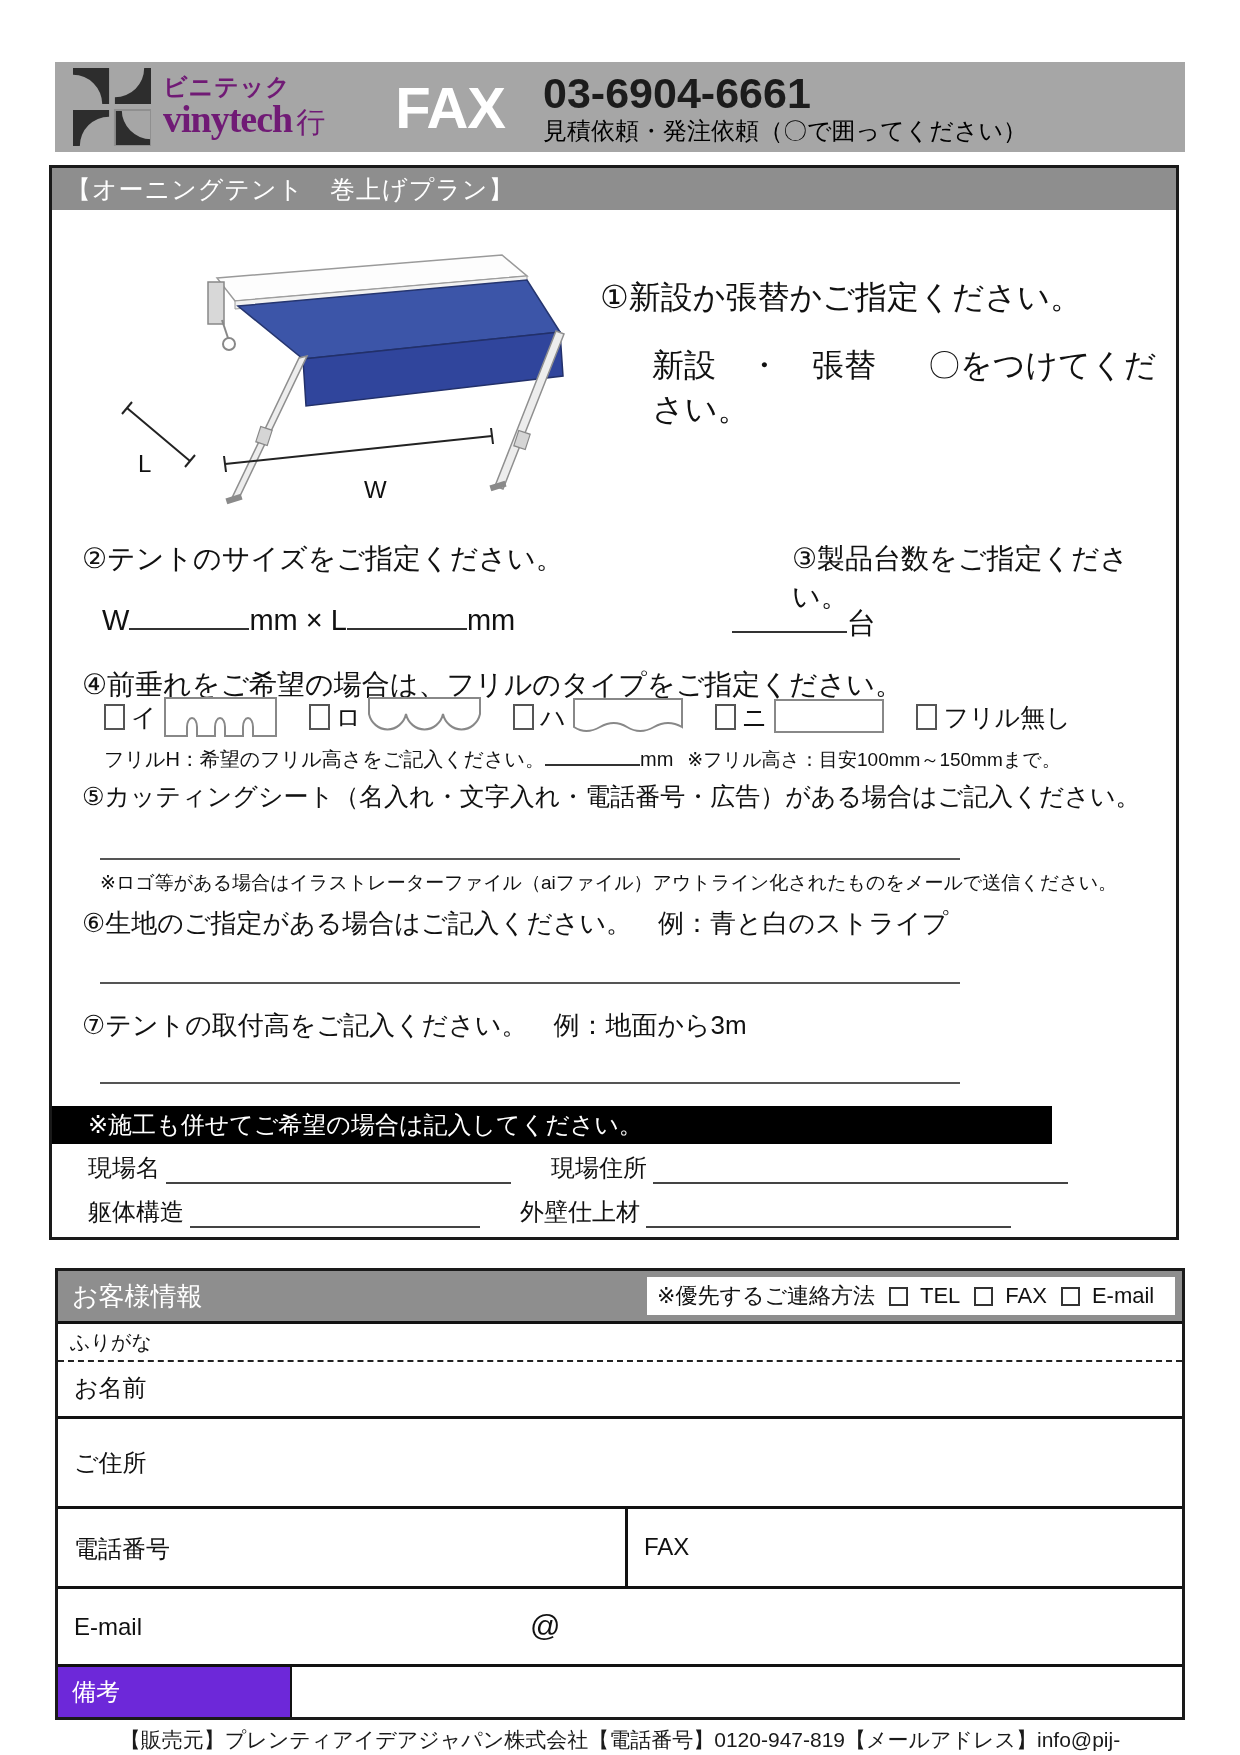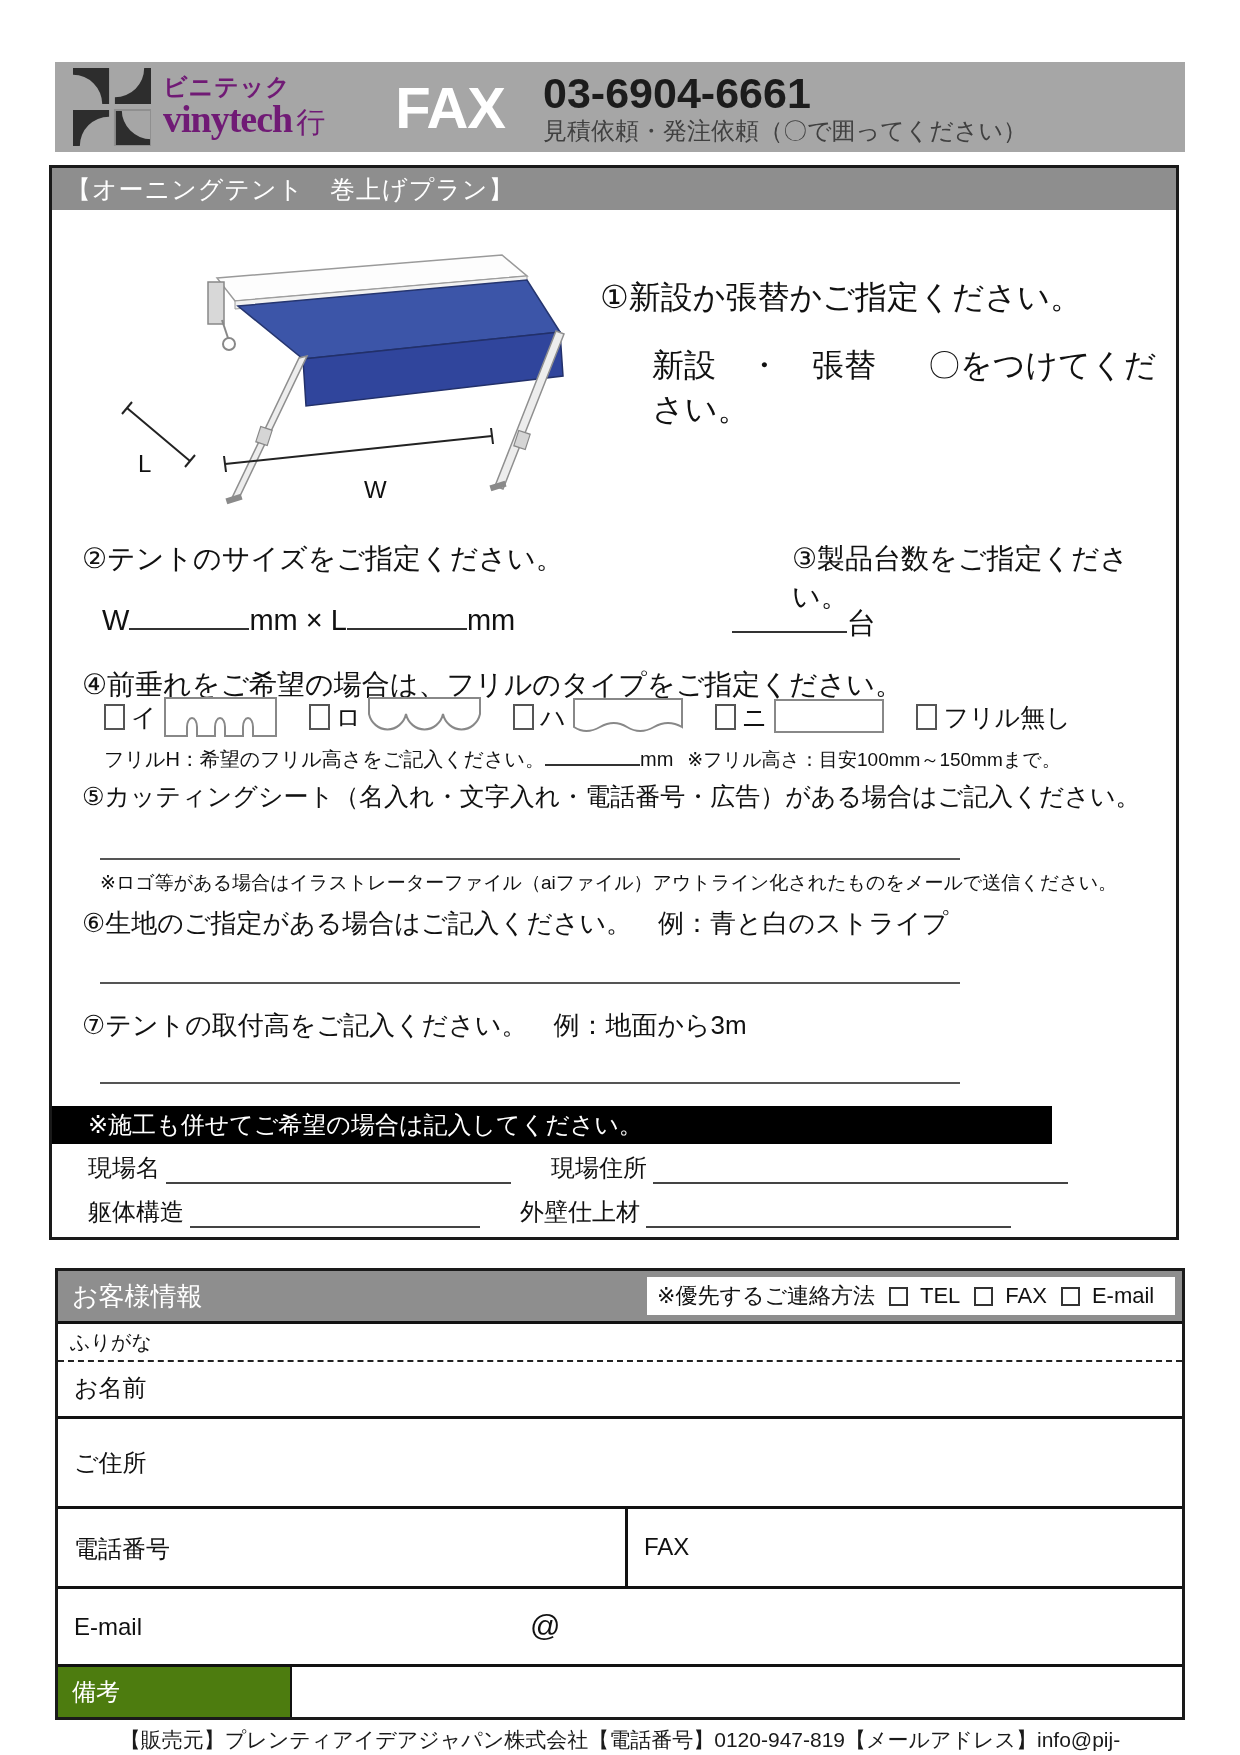--- a/index.html
+++ b/index.html
@@ -10,21 +10,21 @@
   .header{position:absolute;left:55px;top:62px;width:1130px;height:90px;background:#a6a6a6;display:flex;align-items:center;}
   .logo-box{width:78px;height:78px;margin-left:18px;flex:0 0 auto;}
   .brand{margin-left:12px;line-height:1.02;color:#701a75;font-family:Liberation Serif, serif;}
   .brand-jp{font-size:24px;font-weight:bold;letter-spacing:1px;}
   .brand-line{display:flex;align-items:baseline;}
   .brand-en{font-size:38px;font-weight:bold;letter-spacing:-1px;}
   .brand-suffix{font-size:29px;margin-left:4px;}
   .fax-label{color:#fff;font-size:58px;font-weight:bold;margin-left:70px;letter-spacing:-1px;}
   .fax-info{margin-left:38px;line-height:1.05;}
   .fax-number{font-size:43px;font-weight:bold;letter-spacing:0px;color:#1c1c1c;}
-  .fax-note{font-size:24px;color:#404040;margin-top:2px;}
+  .fax-note{font-size:24px;color:#000000;margin-top:2px;}
 
   
   .main-box{position:absolute;left:49px;top:165px;width:1130px;height:1075px;border:3px solid #1a1a1a;box-sizing:border-box;background:#fff;}
   .main-title{background:#8e8e8e;color:#fff;font-size:25px;height:42px;line-height:42px;padding-left:14px;letter-spacing:1px;}
   .abs{position:absolute;}
   .q1{left:548px;top:108px;font-size:32px;}
   .q1b{left:576px;top:176px;font-size:32px;margin-left:24px;}
   .q1b .inst{margin-left:52px;}
   .q2{left:30px;top:372px;font-size:28px;}
   .q3{left:740px;top:372px;font-size:28px;}
@@ -68,21 +68,21 @@
   .name-label{position:absolute;left:16px;top:48px;font-size:24px;}
   .row-addr{height:90px;}
   .cell-label{position:absolute;left:16px;top:28px;font-size:24px;}
   .row-phone{height:80px;display:flex;}
   .phone-cell{width:567px;position:relative;box-sizing:border-box;}
   .faxcell{flex:1;border-left:3px solid #111;position:relative;}
   .row-phone .cell-label{top:24px;}
   .row-email{height:78px;}
   .at-mark{position:absolute;left:42%;top:20px;font-size:30px;}
   .row-remarks{height:53px;display:flex;}
-  .remarks-label{width:232px;background:#4d7c0f;color:#fff;font-size:24px;line-height:50px;padding-left:14px;box-sizing:border-box;}
+  .remarks-label{width:232px;background:#6d28d9;color:#fff;font-size:24px;line-height:50px;padding-left:14px;box-sizing:border-box;}
   .remarks-field{flex:1;border-left:2px solid #111;background:#fff;}
 
   .footer{position:absolute;left:55px;top:1726px;width:1130px;text-align:center;font-size:21px;color:#1a1a1a;}
 </style>
 </head>
 <body>
 
 <div class="page">
 
   <div class="header">

